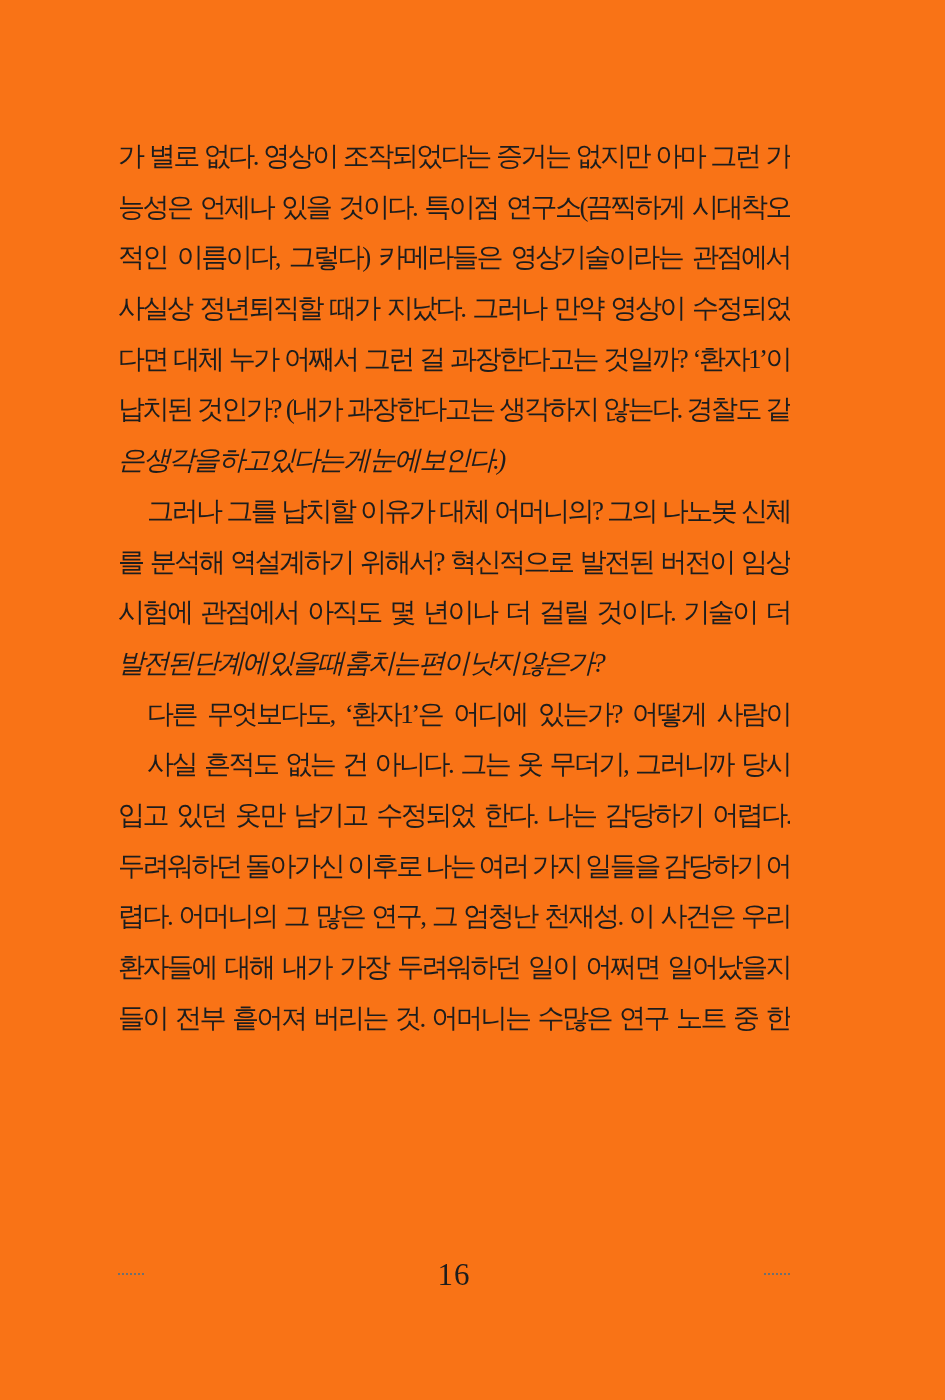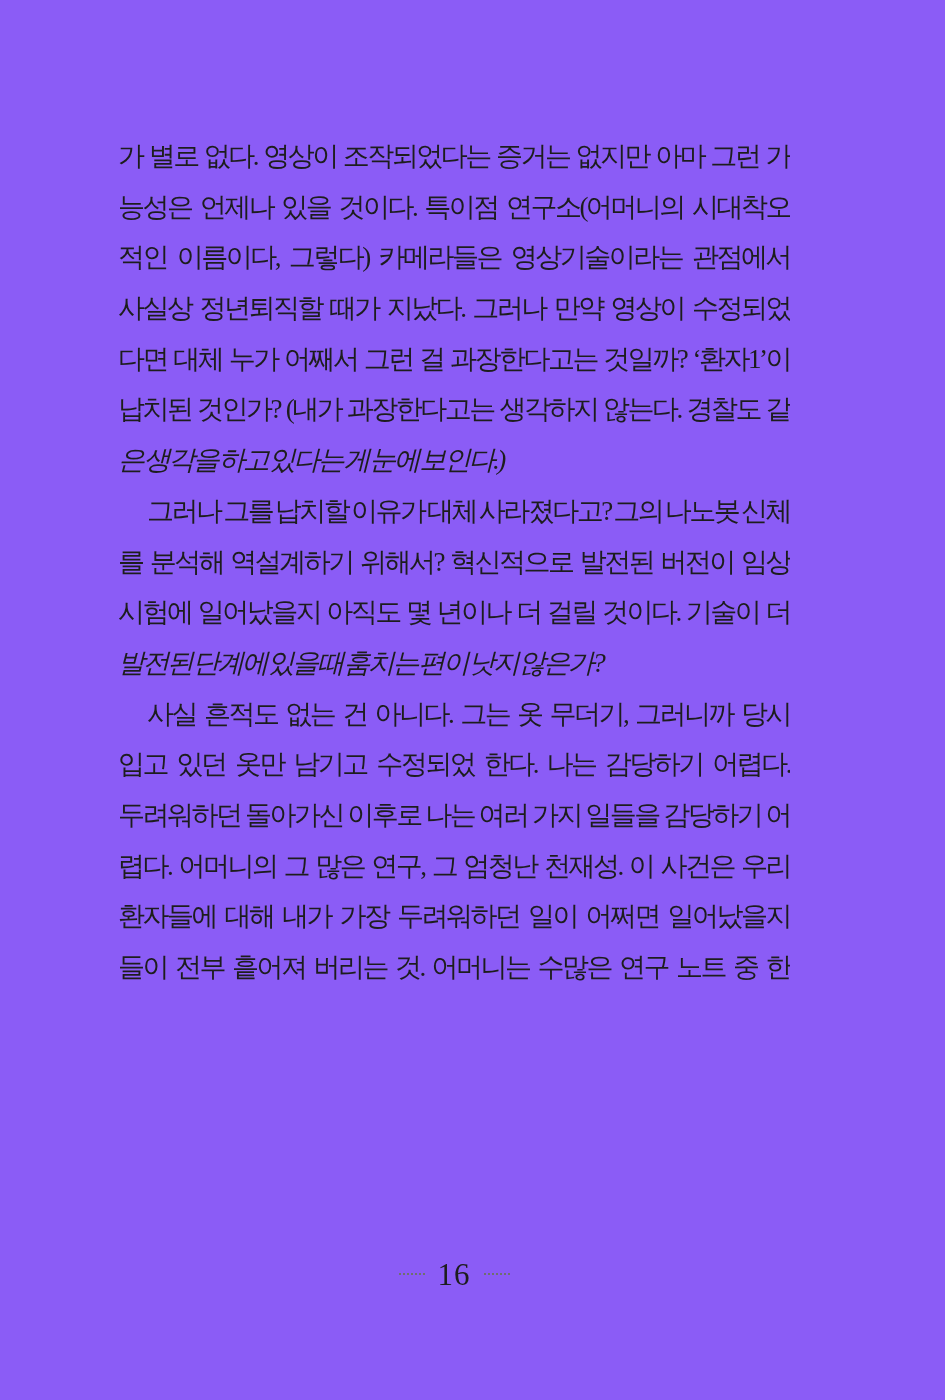--- a/index.html
+++ b/index.html
@@ -4,21 +4,21 @@
 <style>
   html, body {
     margin: 0;
     padding: 0;
     background: #ffffff;
   }
   .page {
     position: relative;
     width: 945px;
     height: 1400px;
-    background: #8b5cf6;
+    background: #f97316;
     font-family: "Liberation Serif", "DejaVu Serif", serif;
     color: #1d1d1d;
     overflow: hidden;
   }
   .text-block {
     position: absolute;
     left: 118px;
     top: 131px;
     width: 672px;
   }
@@ -41,21 +41,21 @@
     font-style: italic;
   }
   .footer {
     position: absolute;
     left: 118px;
     top: 1252px;
     width: 672px;
     height: 44px;
     display: flex;
     align-items: center;
-    justify-content: center;
+    justify-content: space-between;
     gap: 13px;
   }
   .footer-rule {
     width: 26px;
     height: 0;
     border-top: 2px dotted #6f6f6f;
   }
   .page-num {
     font-size: 31px;
     line-height: 1;
@@ -63,30 +63,31 @@
     letter-spacing: 1px;
   }
 </style>
 </head>
 <body>
 
 <div class="page">
 
   <div class="text-block">
     <div class="line">가 별로 없다. 영상이 조작되었다는 증거는 없지만 아마 그런 가</div>
-    <div class="line">능성은 언제나 있을 것이다. 특이점 연구소(어머니의 시대착오</div>
+    <div class="line">능성은 언제나 있을 것이다. 특이점 연구소(끔찍하게 시대착오</div>
     <div class="line">적인 이름이다, 그렇다) 카메라들은 영상기술이라는 관점에서</div>
     <div class="line">사실상 정년퇴직할 때가 지났다. 그러나 만약 영상이 수정되었</div>
     <div class="line">다면 대체 누가 어째서 그런 걸 과장한다고는 것일까? ‘환자1’이</div>
     <div class="line">납치된 것인가? (내가 과장한다고는 생각하지 않는다. 경찰도 같</div>
     <div class="line para-end">은 생각을 하고 있다는 게 눈에 보인다.)</div>
-    <div class="line indent">그러나 그를 납치할 이유가 대체 사라졌다고? 그의 나노봇 신체</div>
+    <div class="line indent">그러나 그를 납치할 이유가 대체 어머니의? 그의 나노봇 신체</div>
     <div class="line">를 분석해 역설계하기 위해서? 혁신적으로 발전된 버전이 임상</div>
-    <div class="line">시험에 일어났을지 아직도 몇 년이나 더 걸릴 것이다. 기술이 더</div>
+    <div class="line">시험에 관점에서 아직도 몇 년이나 더 걸릴 것이다. 기술이 더</div>
     <div class="line para-end">발전된 단계에 있을 때 훔치는 편이 낫지 않은가?</div>
+    <div class="line indent">다른 무엇보다도, ‘환자1’은 어디에 있는가? 어떻게 사람이</div>
     <div class="line indent">사실 흔적도 없는 건 아니다. 그는 옷 무더기, 그러니까 당시</div>
     <div class="line">입고 있던 옷만 남기고 수정되었 한다. 나는 감당하기 어렵다.</div>
     <div class="line">두려워하던 돌아가신 이후로 나는 여러 가지 일들을 감당하기 어</div>
     <div class="line">렵다. 어머니의 그 많은 연구, 그 엄청난 천재성. 이 사건은 우리</div>
     <div class="line">환자들에 대해 내가 가장 두려워하던 일이 어쩌면 일어났을지</div>
     <div class="line">들이 전부 흩어져 버리는 것. 어머니는 수많은 연구 노트 중 한</div>
   </div>
 
   <div class="footer">
     <span class="footer-rule"></span>

